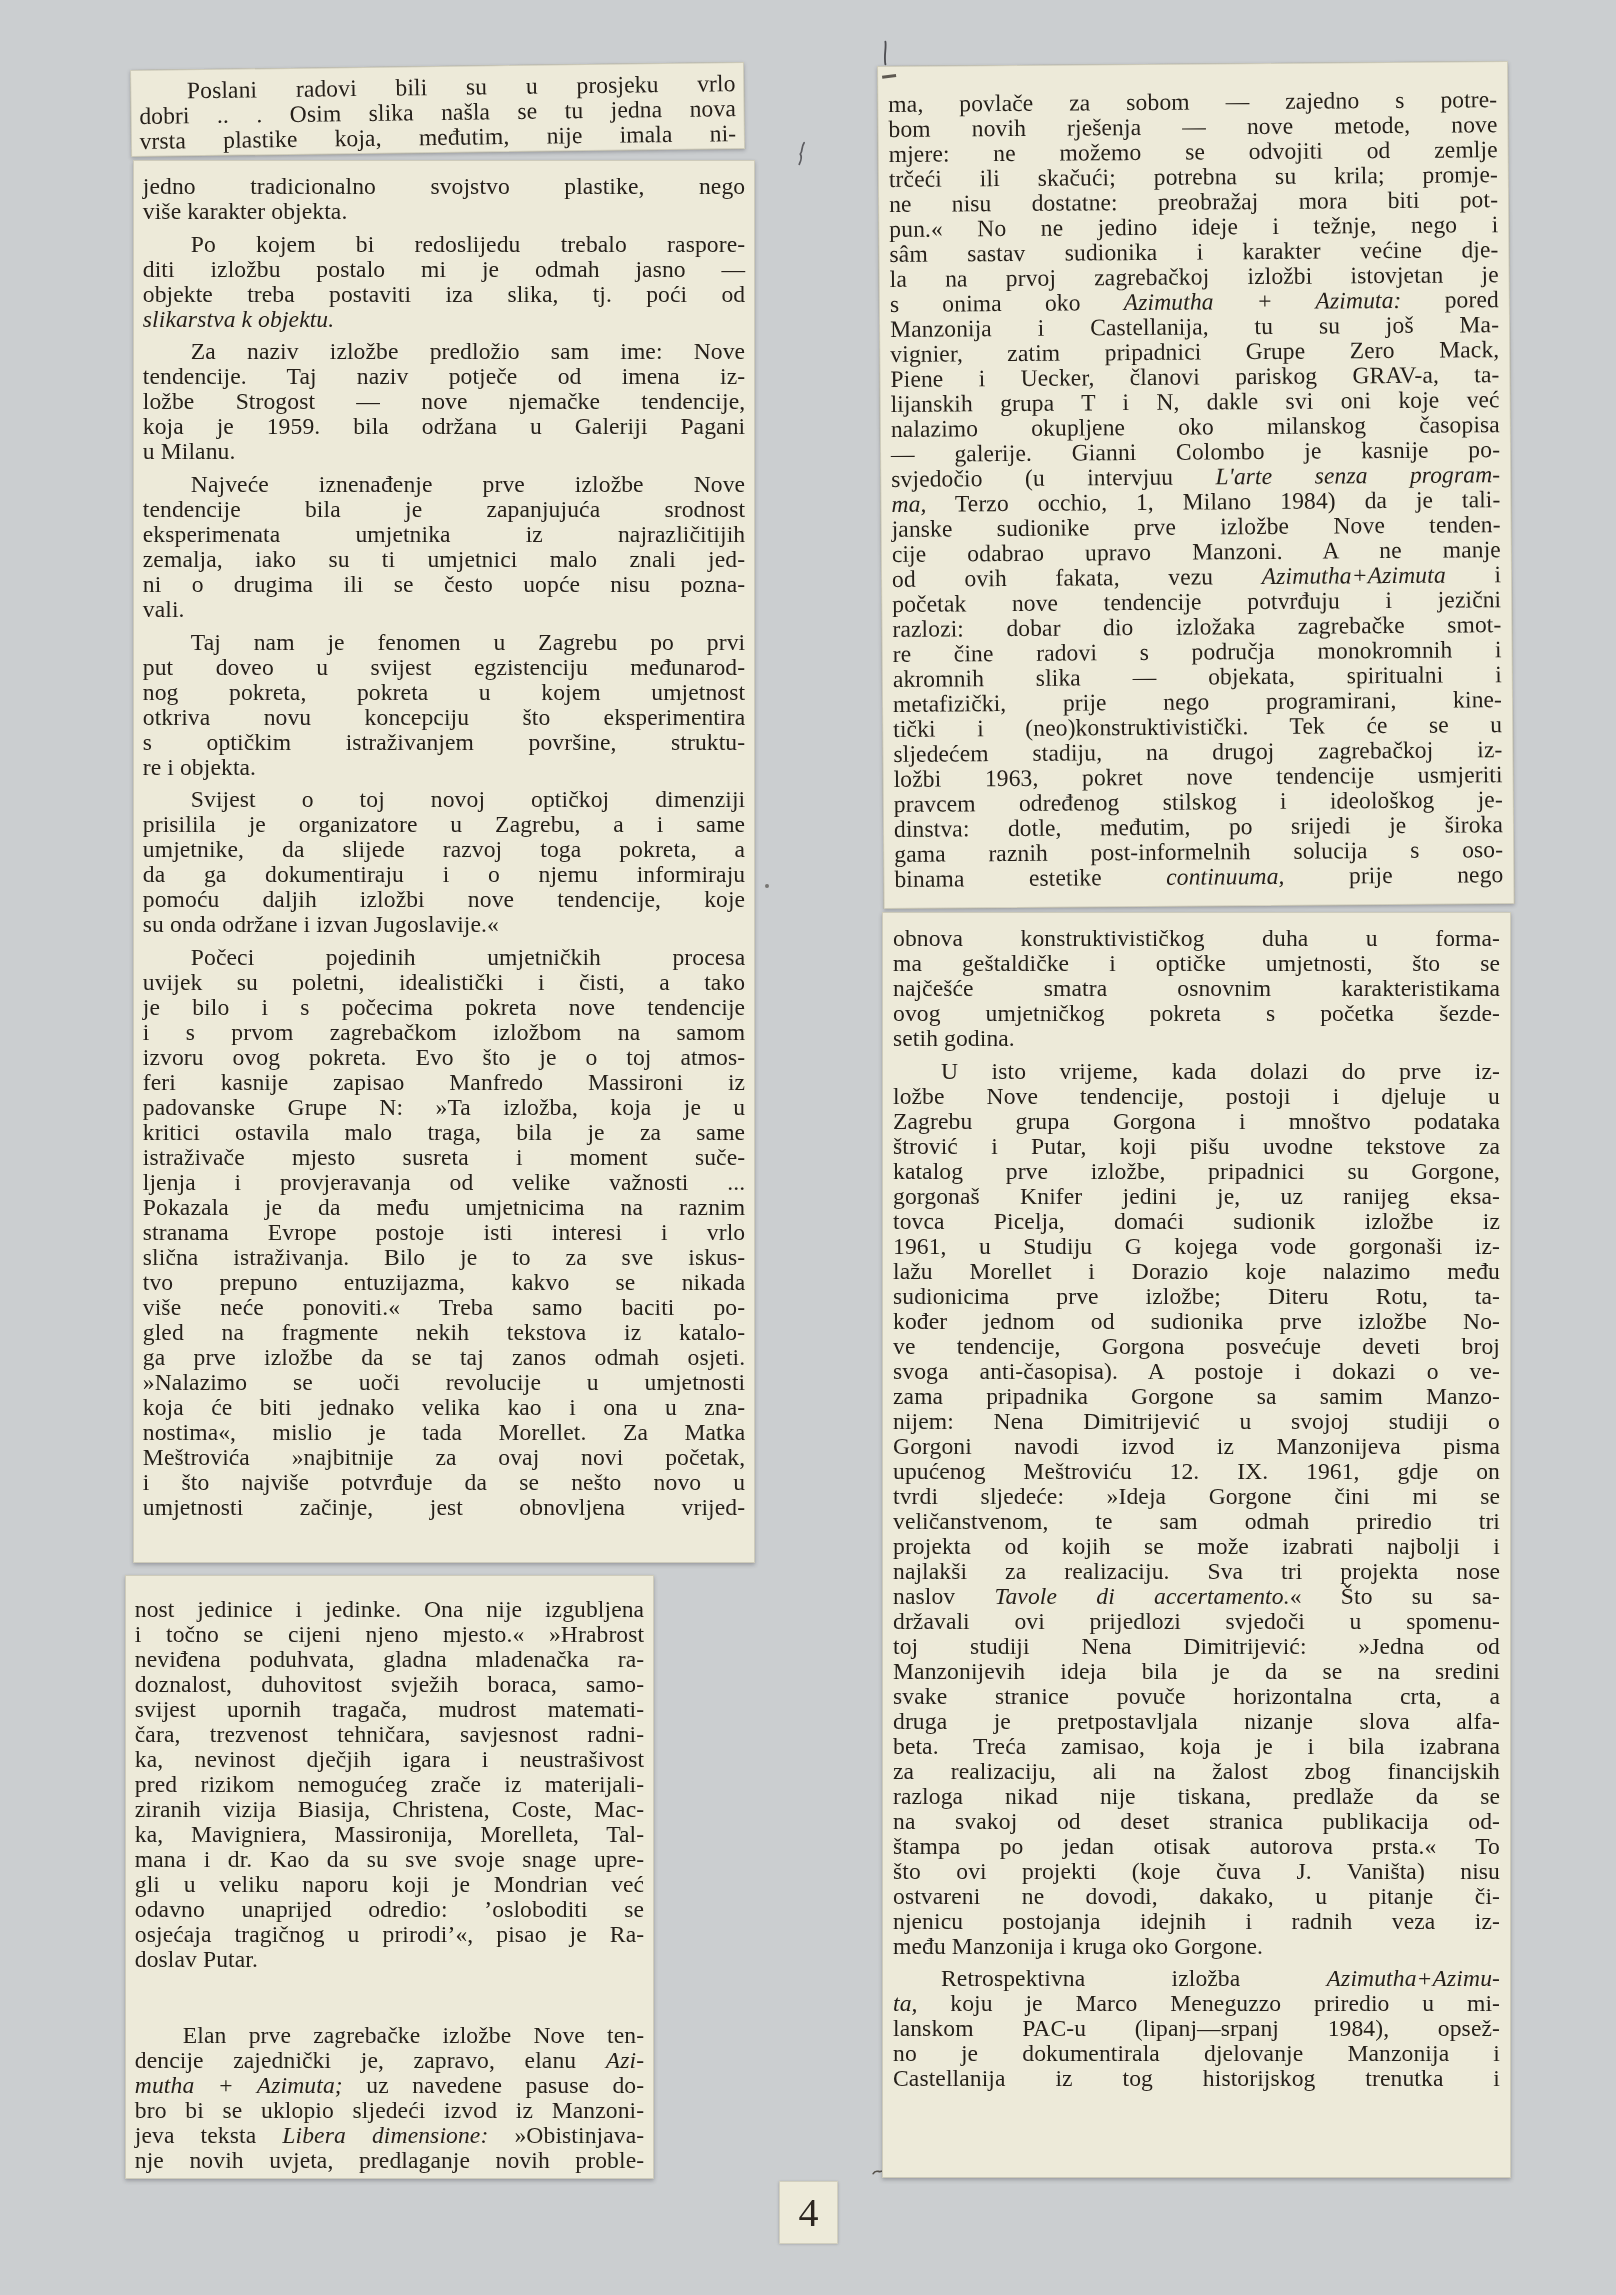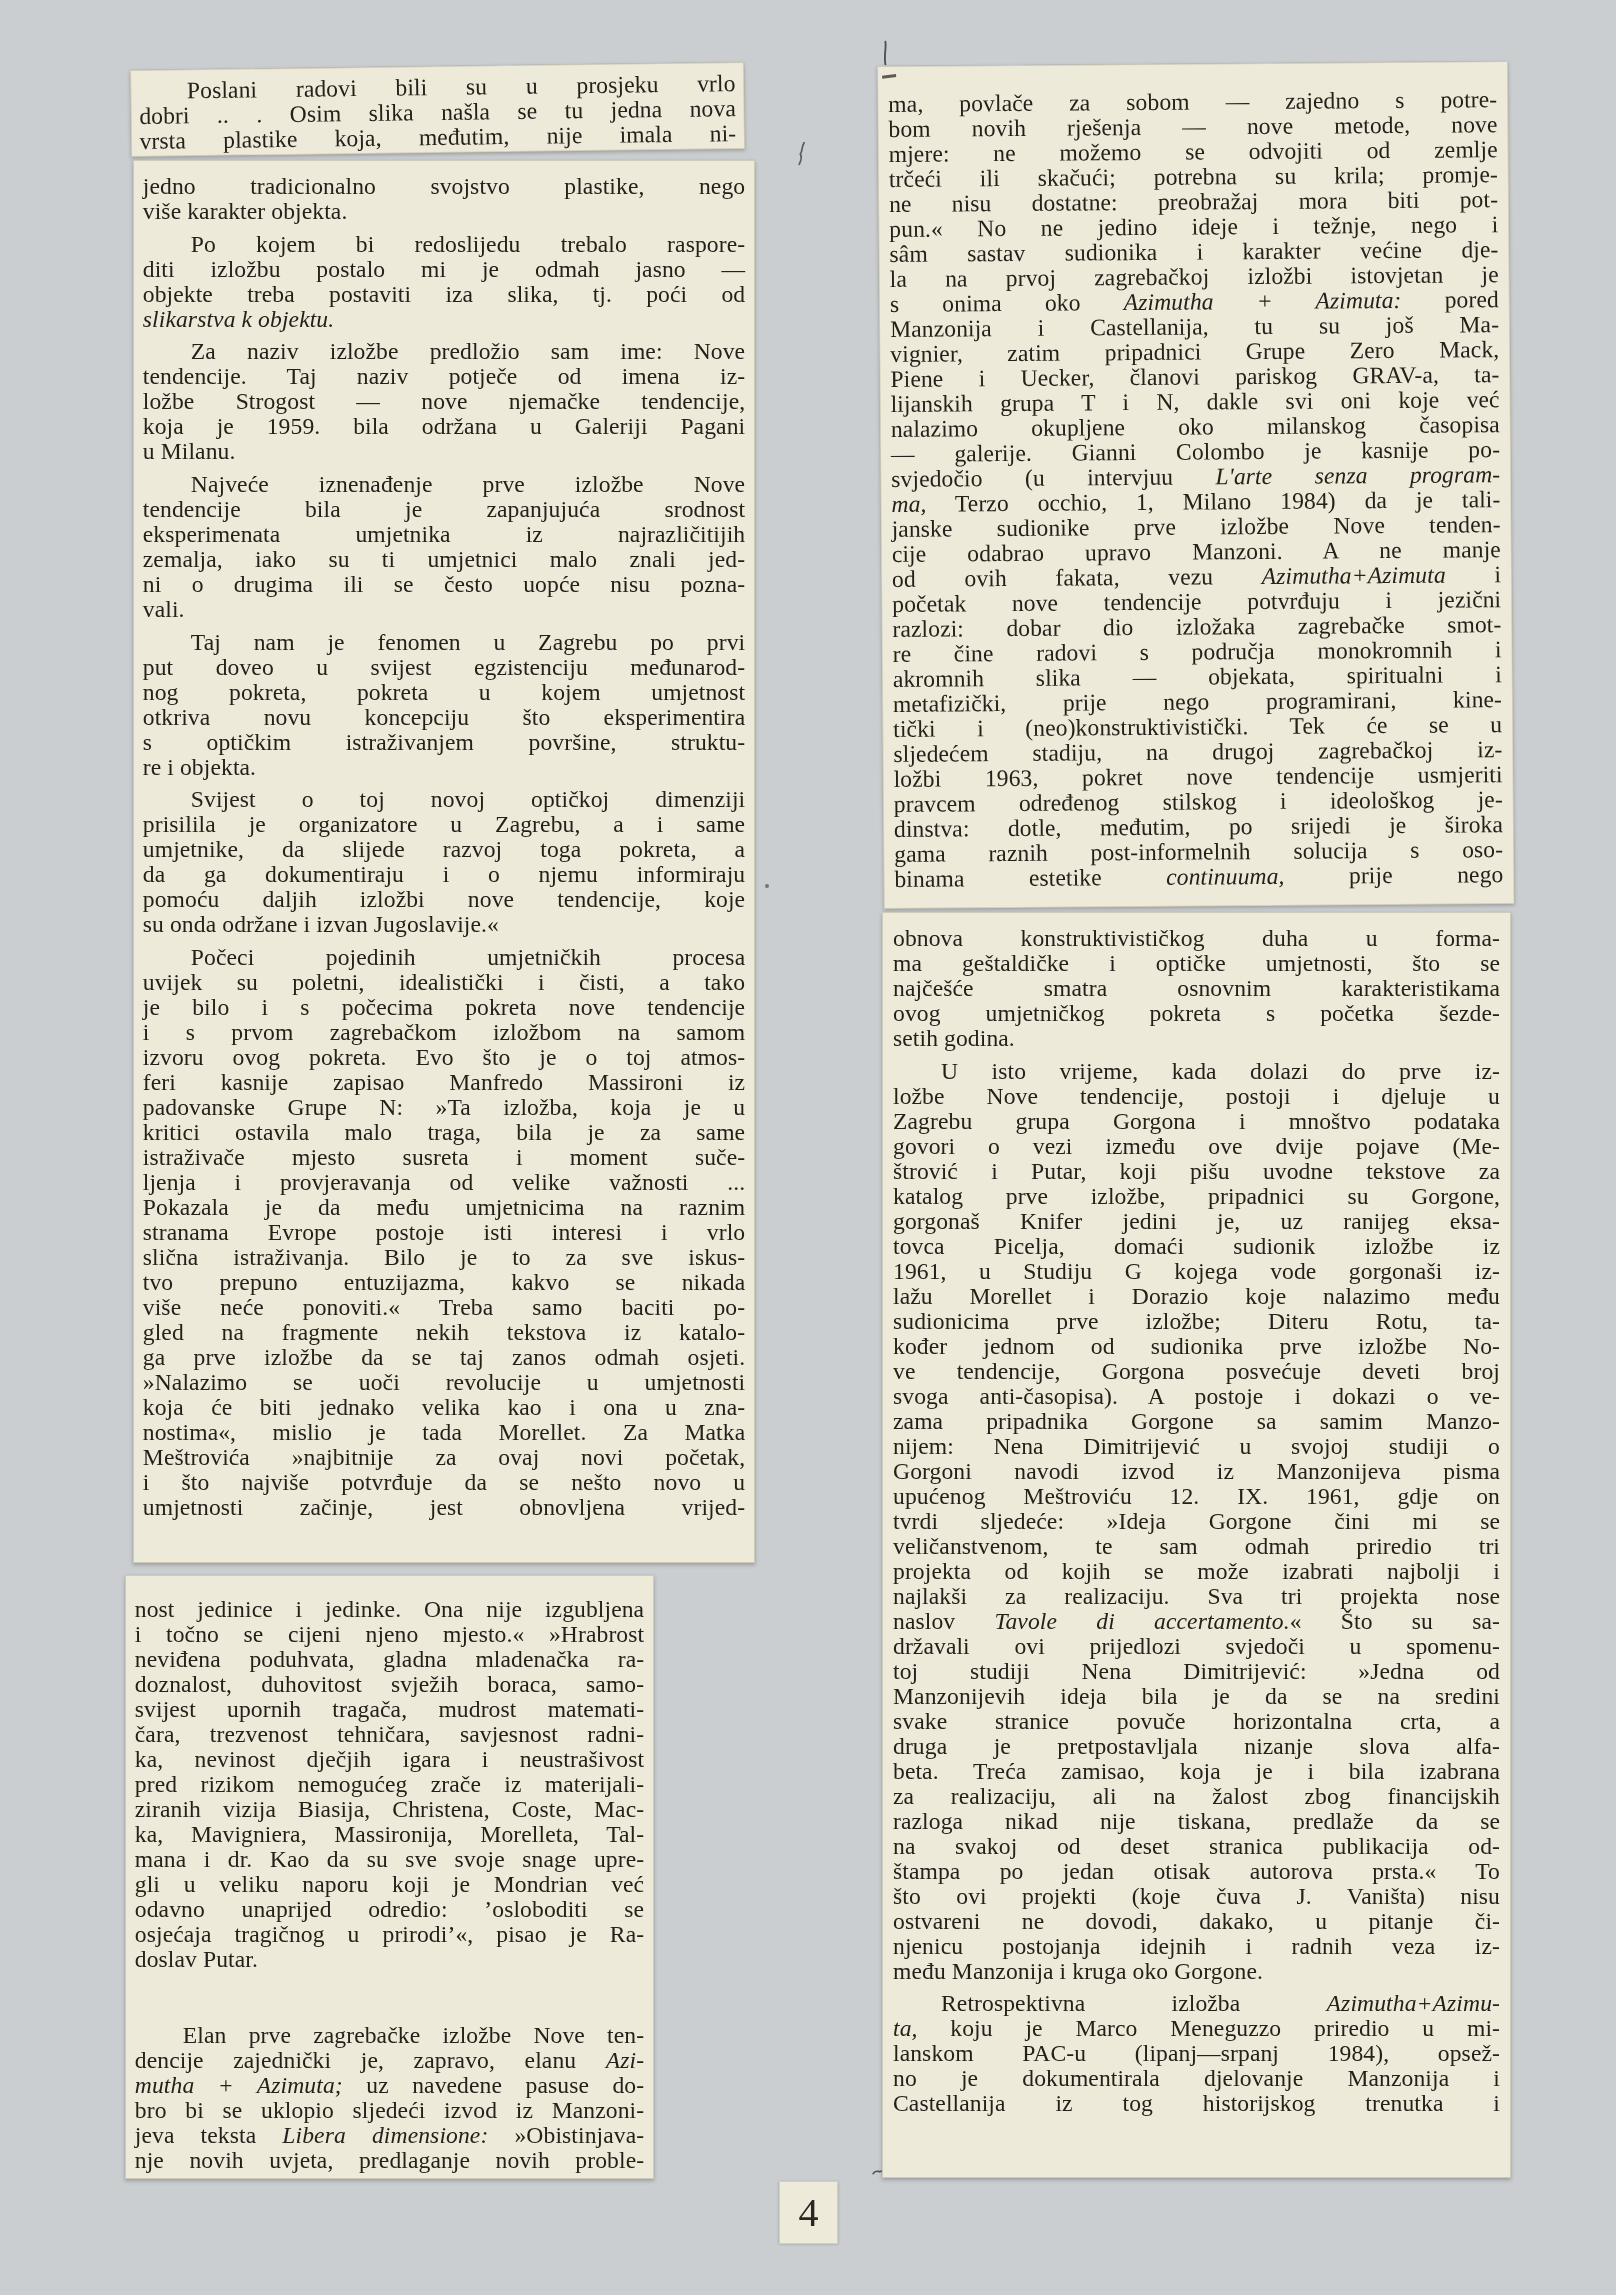--- a/index.html
+++ b/index.html
@@ -227,21 +227,20 @@
         <div class="line j">obnova konstruktivističkog duha u forma-</div>
         <div class="line j">ma geštaldičke i optičke umjetnosti, što se</div>
         <div class="line j">najčešće smatra osnovnim karakteristikama</div>
         <div class="line j">ovog umjetničkog pokreta s početka šezde-</div>
         <div class="line">setih godina.</div>
       </div>
       <div class="para indent">
         <div class="line j">U isto vrijeme, kada dolazi do prve iz-</div>
         <div class="line j">ložbe Nove tendencije, postoji i djeluje u</div>
         <div class="line j">Zagrebu grupa Gorgona i mnoštvo podataka</div>
-        <div class="line j">govori o vezi između ove dvije pojave (Me-</div>
         <div class="line j">štrović i Putar, koji pišu uvodne tekstove za</div>
         <div class="line j">katalog prve izložbe, pripadnici su Gorgone,</div>
         <div class="line j">gorgonaš Knifer jedini je, uz ranijeg eksa-</div>
         <div class="line j">tovca Picelja, domaći sudionik izložbe iz</div>
         <div class="line j">1961, u Studiju G kojega vode gorgonaši iz-</div>
         <div class="line j">lažu Morellet i Dorazio koje nalazimo među</div>
         <div class="line j">sudionicima prve izložbe; Diteru Rotu, ta-</div>
         <div class="line j">kođer jednom od sudionika prve izložbe No-</div>
         <div class="line j">ve tendencije, Gorgona posvećuje deveti broj</div>
         <div class="line j">svoga anti-časopisa). A postoje i dokazi o ve-</div>

